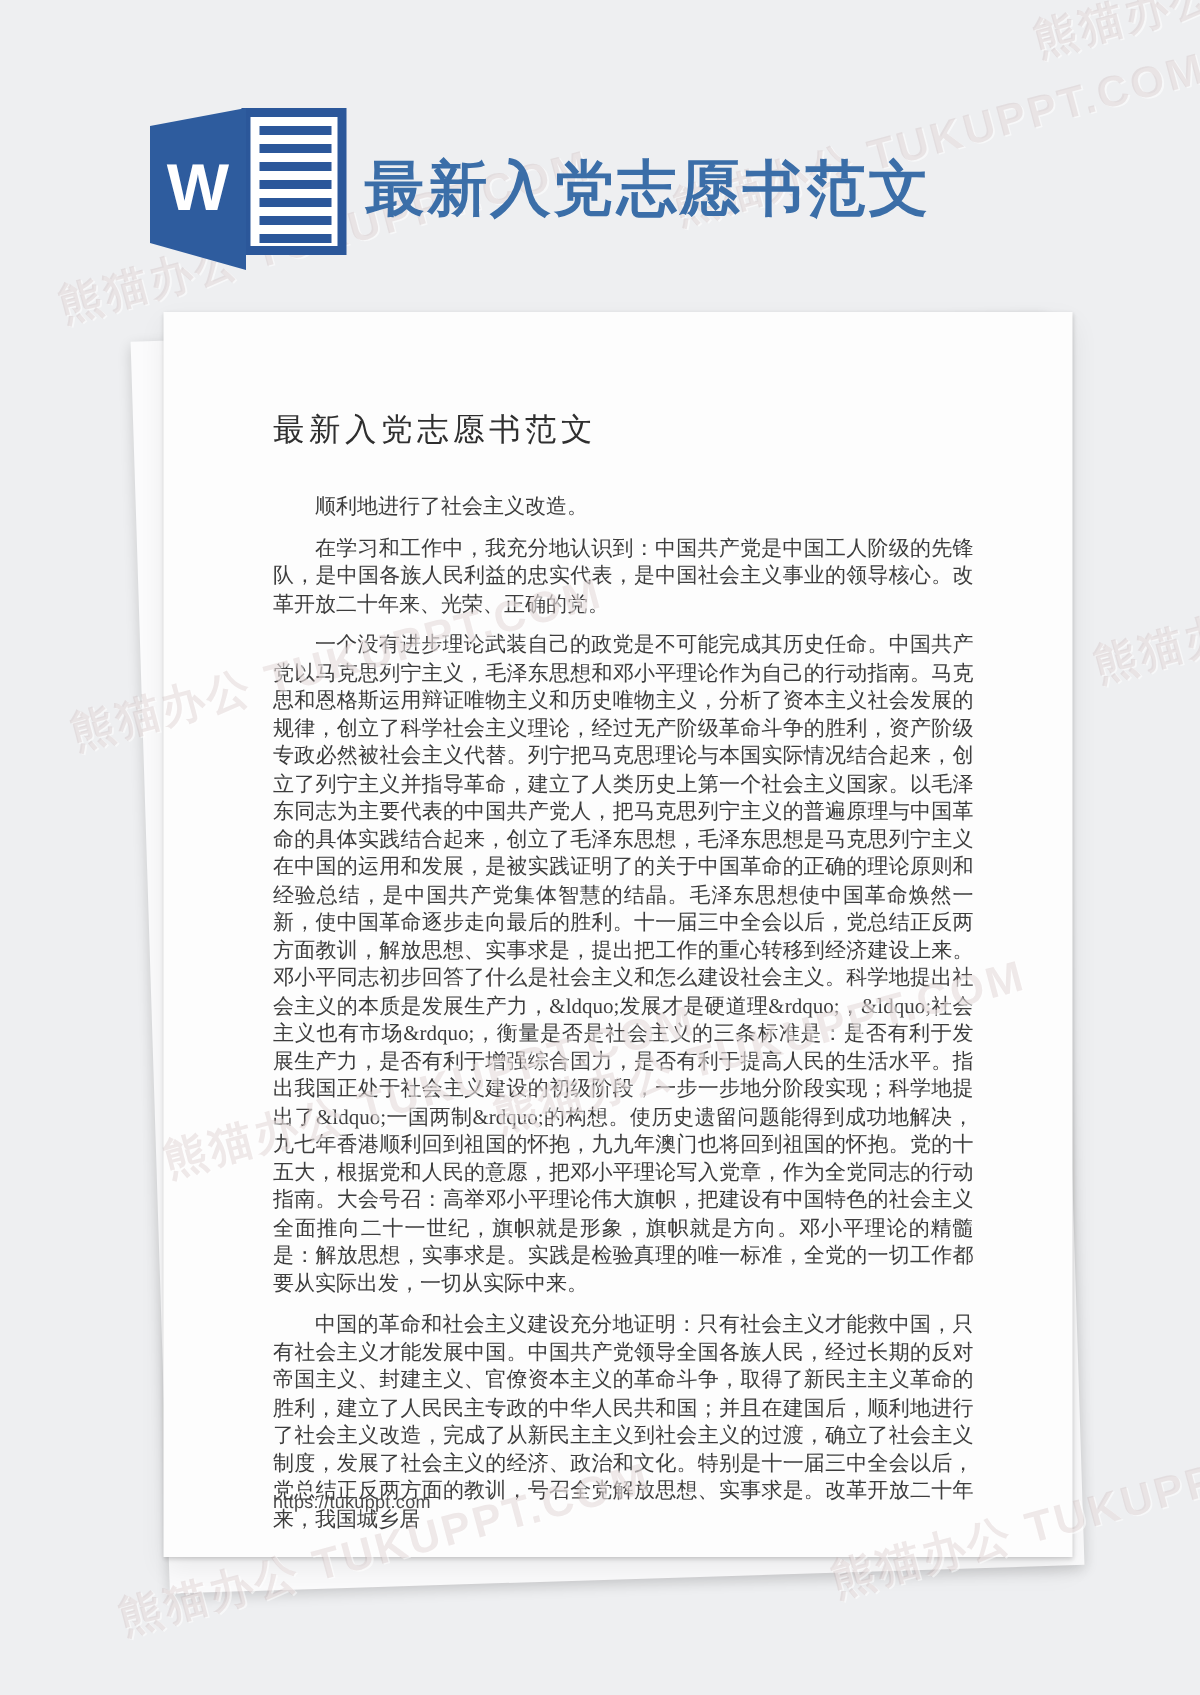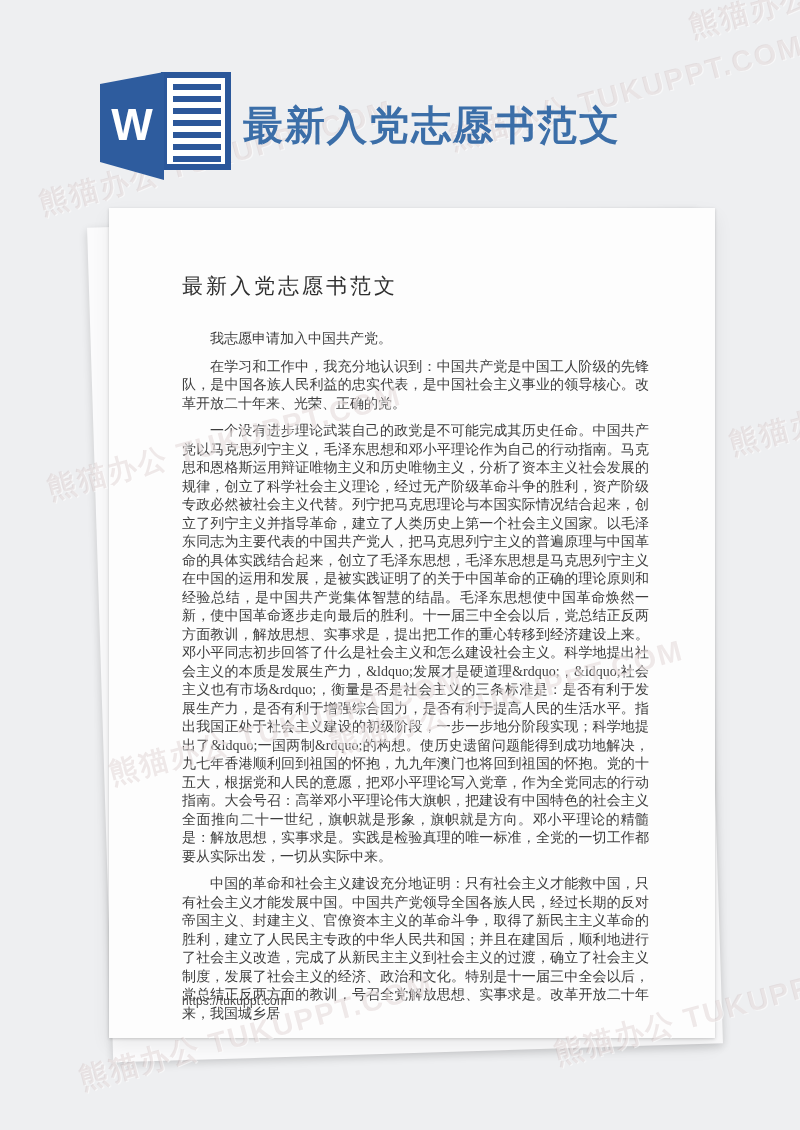--- a/index.html
+++ b/index.html
@@ -103,21 +103,21 @@
       <text x="34" y="70" text-anchor="middle" font-family="Liberation Sans, sans-serif" font-size="44" font-weight="bold" fill="#ffffff">W</text>
     </svg>
     <div class="doc-title">最新入党志愿书范文</div>
   </div>
 
   <div class="sheet-behind"></div>
 
   <div class="sheet-main">
     <h1 class="page-doc-title">最新入党志愿书范文</h1>
     <div class="doc-body">
-      <p>我志愿申请加入中国共产党。</p>
+      <p>顺利地进行了社会主义改造。</p>
       <p>在学习和工作中，我充分地认识到：中国共产党是中国工人阶级的先锋队，是中国各族人民利益的忠实代表，是中国社会主义事业的领导核心。改革开放二十年来、光荣、正确的党。</p>
       <p>一个没有进步理论武装自己的政党是不可能完成其历史任命。中国共产党以马克思列宁主义，毛泽东思想和邓小平理论作为自己的行动指南。马克思和恩格斯运用辩证唯物主义和历史唯物主义，分析了资本主义社会发展的规律，创立了科学社会主义理论，经过无产阶级革命斗争的胜利，资产阶级专政必然被社会主义代替。列宁把马克思理论与本国实际情况结合起来，创立了列宁主义并指导革命，建立了人类历史上第一个社会主义国家。以毛泽东同志为主要代表的中国共产党人，把马克思列宁主义的普遍原理与中国革命的具体实践结合起来，创立了毛泽东思想，毛泽东思想是马克思列宁主义在中国的运用和发展，是被实践证明了的关于中国革命的正确的理论原则和经验总结，是中国共产党集体智慧的结晶。毛泽东思想使中国革命焕然一新，使中国革命逐步走向最后的胜利。十一届三中全会以后，党总结正反两方面教训，解放思想、实事求是，提出把工作的重心转移到经济建设上来。邓小平同志初步回答了什么是社会主义和怎么建设社会主义。科学地提出社会主义的本质是发展生产力，&amp;ldquo;发展才是硬道理&amp;rdquo;，&amp;ldquo;社会主义也有市场&amp;rdquo;，衡量是否是社会主义的三条标准是：是否有利于发展生产力，是否有利于增强综合国力，是否有利于提高人民的生活水平。指出我国正处于社会主义建设的初级阶段，一步一步地分阶段实现；科学地提出了&amp;ldquo;一国两制&amp;rdquo;的构想。使历史遗留问题能得到成功地解决，九七年香港顺利回到祖国的怀抱，九九年澳门也将回到祖国的怀抱。党的十五大，根据党和人民的意愿，把邓小平理论写入党章，作为全党同志的行动指南。大会号召：高举邓小平理论伟大旗帜，把建设有中国特色的社会主义全面推向二十一世纪，旗帜就是形象，旗帜就是方向。邓小平理论的精髓是：解放思想，实事求是。实践是检验真理的唯一标准，全党的一切工作都要从实际出发，一切从实际中来。</p>
       <p>中国的革命和社会主义建设充分地证明：只有社会主义才能救中国，只有社会主义才能发展中国。中国共产党领导全国各族人民，经过长期的反对帝国主义、封建主义、官僚资本主义的革命斗争，取得了新民主主义革命的胜利，建立了人民民主专政的中华人民共和国；并且在建国后，顺利地进行了社会主义改造，完成了从新民主主义到社会主义的过渡，确立了社会主义制度，发展了社会主义的经济、政治和文化。特别是十一届三中全会以后，党总结正反两方面的教训，号召全党解放思想、实事求是。改革开放二十年来，我国城乡居</p>
     </div>
     <div class="doc-footer-link">https://tukuppt.com</div>
   </div>
 
 </div>
 
 </body></html>

